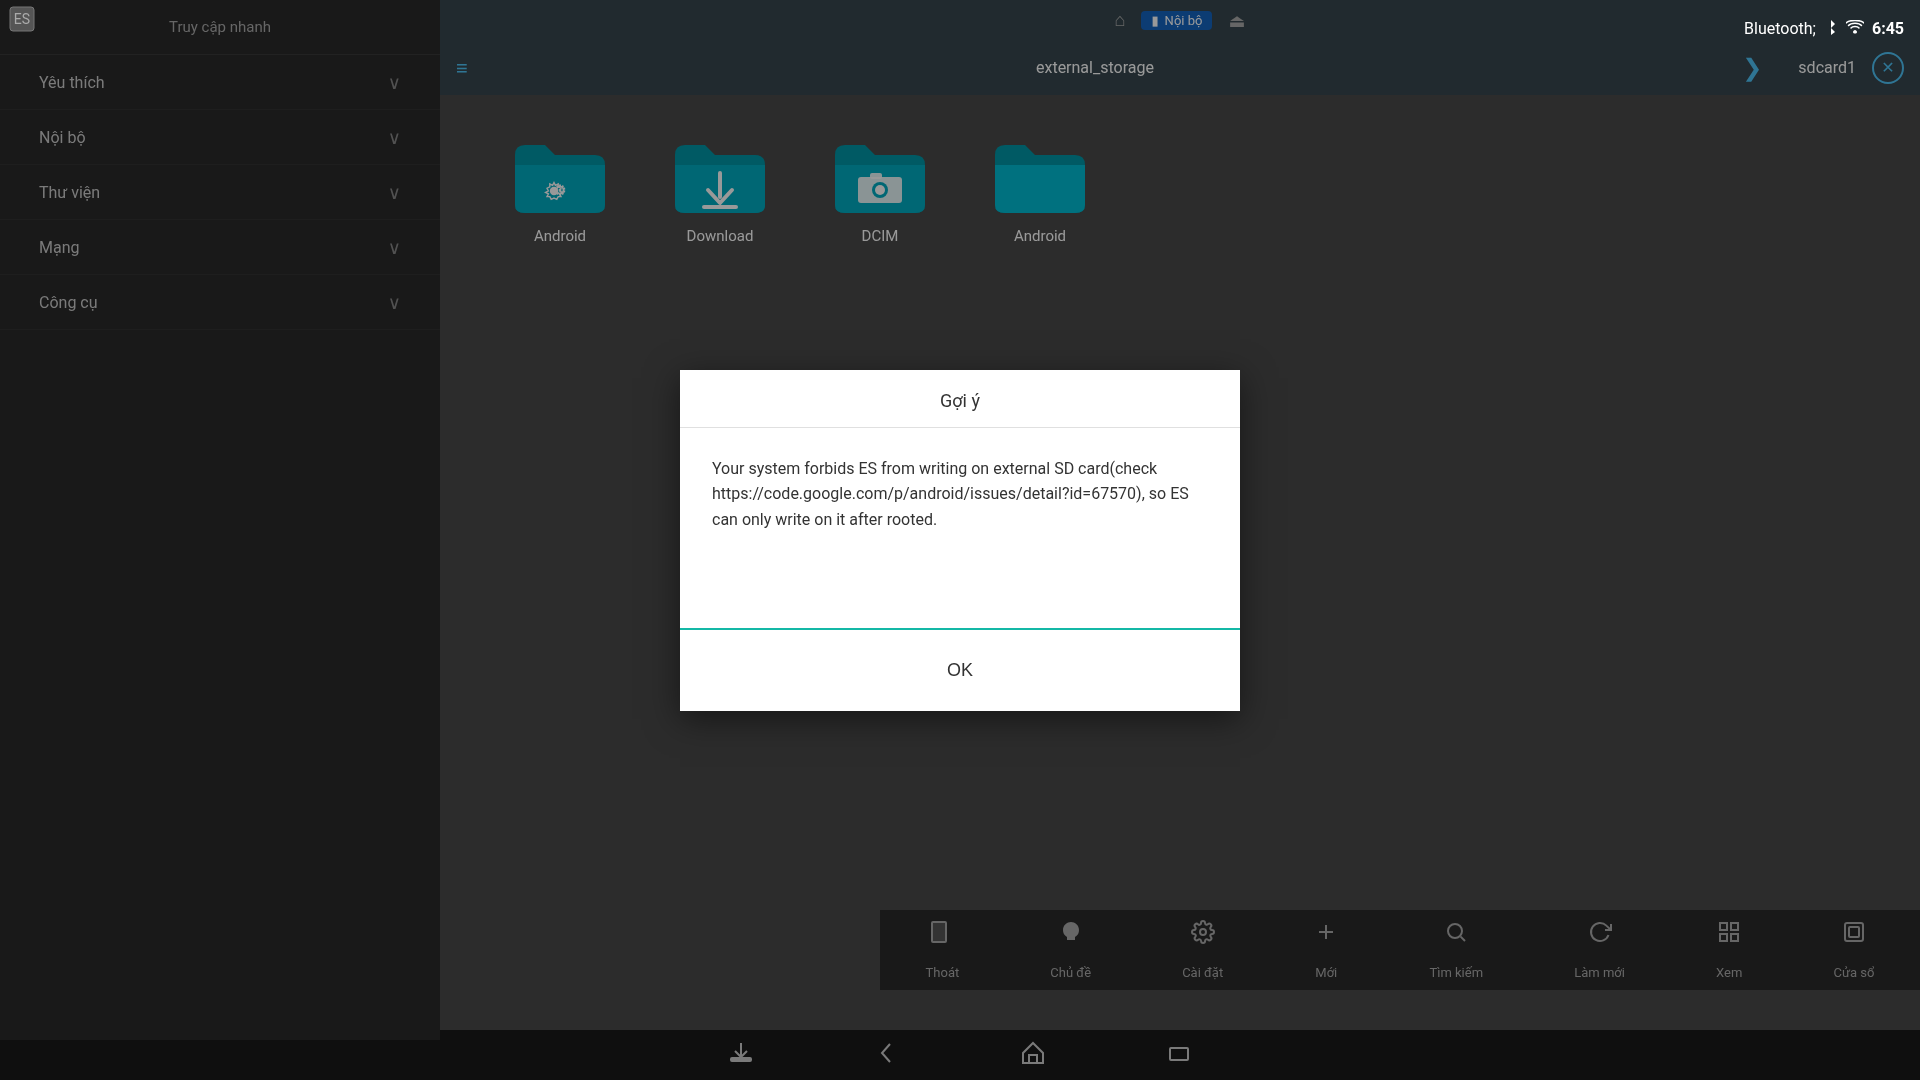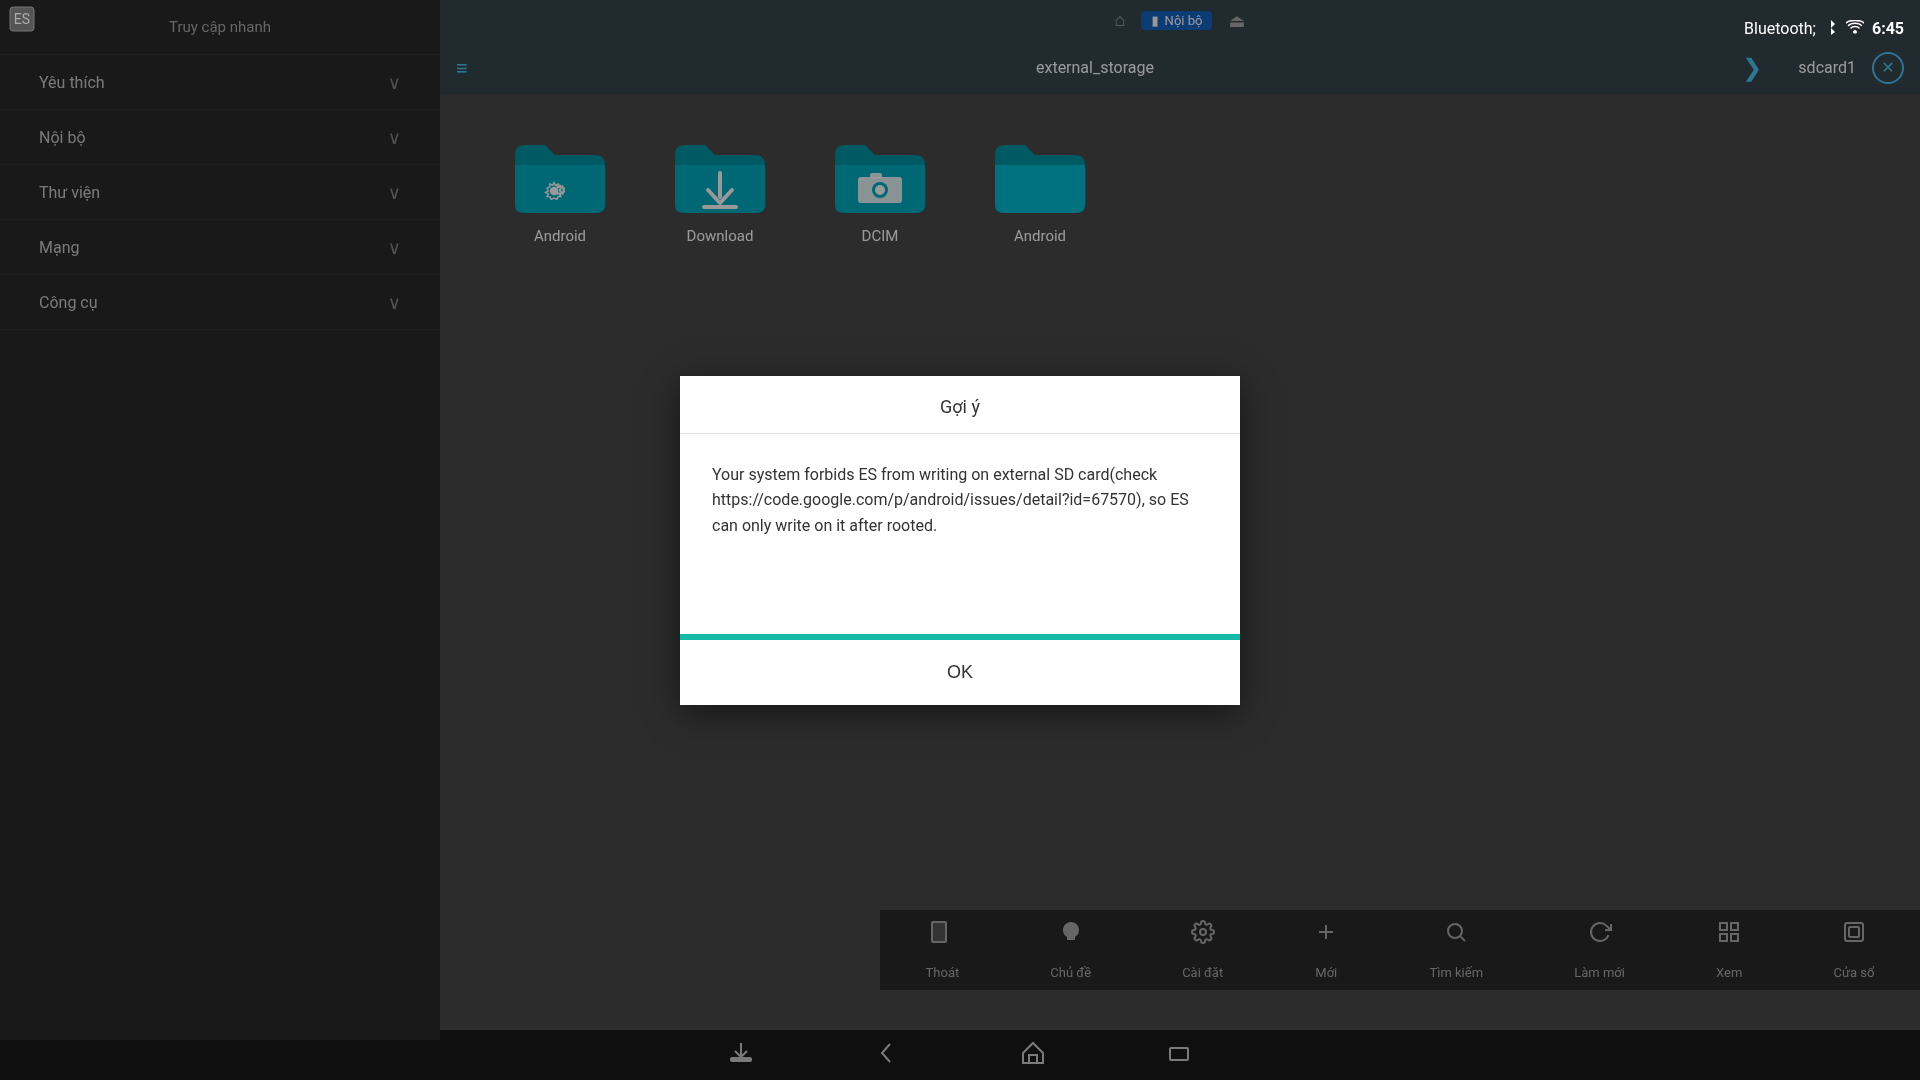--- a/index.html
+++ b/index.html
@@ -229,22 +229,22 @@
 
     .dialog-body {
       padding: 28px 32px 32px;
       font-size: 16px;
       color: #333;
       line-height: 1.6;
       min-height: 200px;
     }
 
     .dialog-footer {
-      border-top: 6px solid #14b8a6;
-      padding: 4px;
+      border-top: 2px solid #14b8a6;
+      padding: 12px;
       text-decoration: underline;
     }
 
     .dialog-ok-btn {
       width: 100%;
       padding: 18px;
       background: transparent;
       border: none;
       color: #333;
       font-size: 18px;

